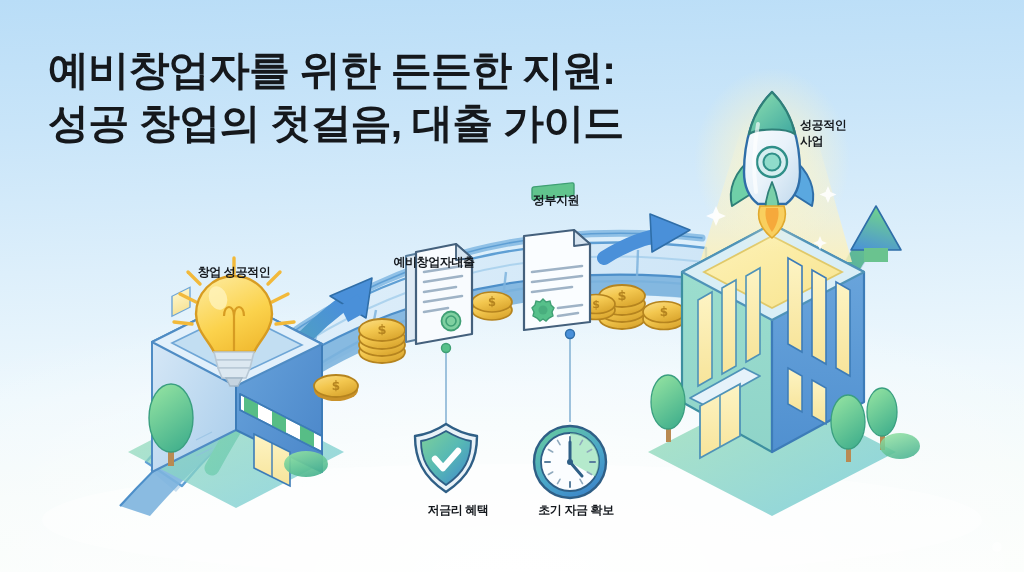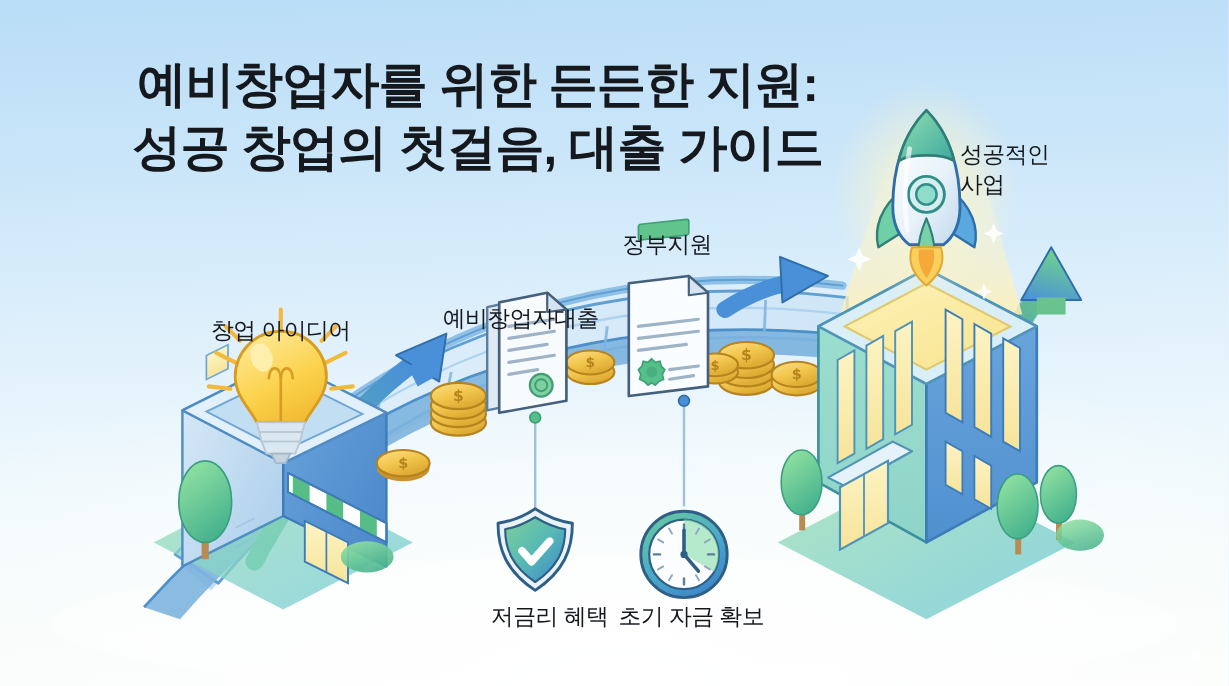--- a/index.html
+++ b/index.html
@@ -17,26 +17,25 @@
       linear-gradient(178deg, #b9ddf7 0%, #c9e5f9 22%, #ddeffb 45%, #eef8fd 66%, #f5fbfa 82%, #fbfdfb 100%);
   }
   
   #title {
     position:absolute; left:48px; top:44px;
     width:700px;
     font-size:41px; line-height:1.30;
     font-weight:700; color:#15181c;
     letter-spacing:-0.8px;
     white-space:pre-line;
-    text-align:center;
   }
   
   .lbl {
     position:absolute;
-    font-size:19px; font-weight:400; color:#14181d;
+    font-size:12px; font-weight:700; color:#14181d;
     letter-spacing:-0.4px; white-space:pre-line;
     line-height:1.30;
   }
   .lbl.c { text-align:right; transform:translateX(-50%); }
   
   #art { position:absolute; left:0; top:0; width:1024px; height:572px; }
   
   #wm { position:absolute; right:22px; bottom:20px; width:10px; height:10px;
         border-radius:50%; background:rgba(255,255,255,.55); }
 </style>
@@ -450,21 +449,21 @@
         <path d="M716 206 l 3 7 l 7 3 l -7 3 l -3 7 l -3 -7 l -7 -3 l 7 -3 Z"></path>
         <path d="M828 186 l 2.5 6 l 6 2.5 l -6 2.5 l -2.5 6 l -2.5 -6 l -6 -2.5 l 6 -2.5 Z"></path>
         <path d="M820 236 l 2 5 l 5 2 l -5 2 l -2 5 l -2 -5 l -5 -2 l 5 -2 Z"></path>
       </g>
     </g>
   </svg>
 
   <div id="title">예비창업자를 위한 든든한 지원:
 성공 창업의 첫걸음, 대출 가이드</div>
 
-  <div class="lbl c" style="left:234px; top:265px;">창업 아이디어</div>
+  <div class="lbl c" style="left:234px; top:265px;">창업 성공적인</div>
 
   <div class="lbl c" style="left:434px; top:214px;margin-top:41px;">예비창업자대출</div>
 
   <div class="lbl c" style="left:556px; top:193px;">정부지원</div>
 
   <div class="lbl" style="left:800px; top:118px;">성공적인
 사업</div>
 
   <div class="lbl c" style="left:446px; top:503px;margin-left:12px;">저금리 혜택</div>
 

